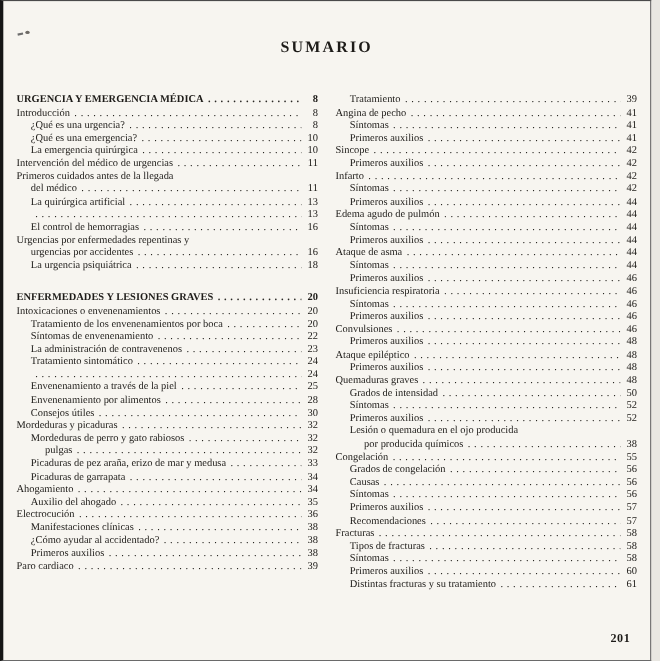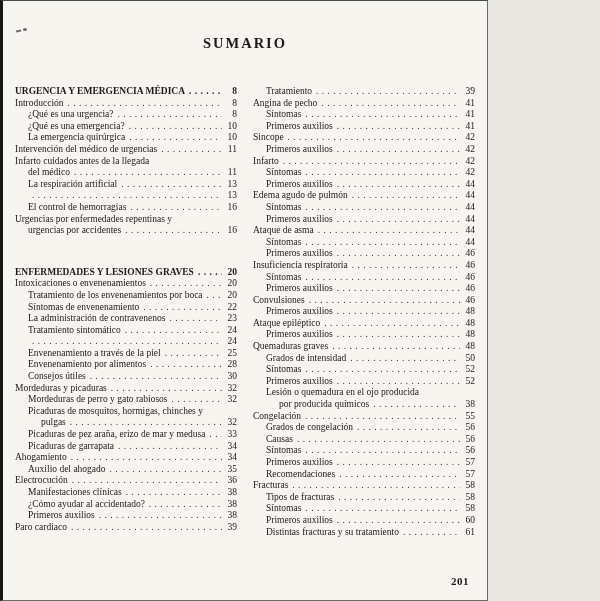--- a/index.html
+++ b/index.html
@@ -1,18 +1,18 @@
 <!DOCTYPE html>
 <html><head>
 <meta charset="utf-8">
 <style>
   html,body{margin:0;padding:0;background:#e9e7e2;}
   .page{
     position:relative;
-    width:488px;height:601px;
+    width:592px;height:601px;
     box-sizing:border-box;
     background:#f7f5f0;
     border-top:1px solid #4a4a4a;
     border-right:1px solid #6a6a6a;
     border-bottom:1px solid #6a6a6a;
     border-left:3px solid #161616;
     font-family:"Liberation Serif","DejaVu Serif",serif;
     color:#1d1b18;
     padding:26px 12px 0 12px;
     overflow:hidden;
@@ -23,21 +23,21 @@
   .title{
     text-align:center;
     font-size:14.5px;
     font-weight:bold;
     letter-spacing:2px;
     margin:8px 0 34px 0;
   }
   .columns{display:flex;gap:16px;}
   .col{flex:1 1 0;min-width:0;font-size:9.5px;line-height:11.6px;}
   .entry{margin:0;}
-  .entry.gap{margin-top:30px;}
+  .entry.gap{margin-top:18px;}
   .entry.bold{font-weight:bold;}
   .line{display:flex;align-items:baseline;}
   .line.ind0{padding-left:0;}
   .line.ind1{padding-left:13px;}
   .line.ind2{padding-left:26px;}
   .t{white-space:nowrap;}
   .dots{
     flex:1 1 auto;min-width:0;overflow:hidden;white-space:nowrap;
     margin:0 3px 0 4px;color:#2a2824;
   }
@@ -96,31 +96,31 @@
         </div>
         <div class="entry">
           <div class="line ind0">
             <span class="t">Intervención del médico de urgencias</span>
             <span class="dots"></span>
             <span class="pg">11</span>
           </div>
         </div>
         <div class="entry">
           <div class="line ind0">
-            <span class="t">Infarto cuidados antes de la llegada</span>
+            <span class="t">Primeros cuidados antes de la llegada</span>
           </div>
           <div class="line ind1">
             <span class="t">del médico</span>
             <span class="dots"></span>
             <span class="pg">11</span>
           </div>
         </div>
         <div class="entry">
           <div class="line ind1">
-            <span class="t">La respiración artificial</span>
+            <span class="t">La quirúrgica artificial</span>
             <span class="dots"></span>
             <span class="pg">13</span>
           </div>
         </div>
         <div class="entry">
           <div class="line ind1">
             <span class="dots"></span>
             <span class="pg">13</span>
           </div>
         </div>
@@ -134,20 +134,27 @@
         <div class="entry">
           <div class="line ind0">
             <span class="t">Urgencias por enfermedades repentinas y</span>
           </div>
           <div class="line ind1">
             <span class="t">urgencias por accidentes</span>
             <span class="dots"></span>
             <span class="pg">16</span>
           </div>
         </div>
+        <div class="entry">
+          <div class="line ind1">
+            <span class="t">La urgencia psiquiátrica</span>
+            <span class="dots"></span>
+            <span class="pg">18</span>
+          </div>
+        </div>
         <div class="entry bold gap">
           <div class="line ind0">
             <span class="t">ENFERMEDADES Y LESIONES GRAVES</span>
             <span class="dots"></span>
             <span class="pg">20</span>
           </div>
         </div>
         <div class="entry">
           <div class="line ind0">
             <span class="t">Intoxicaciones o envenenamientos</span>
@@ -218,23 +225,20 @@
           </div>
         </div>
         <div class="entry">
           <div class="line ind1">
             <span class="t">Mordeduras de perro y gato rabiosos</span>
             <span class="dots"></span>
             <span class="pg">32</span>
           </div>
         </div>
         <div class="entry">
-          <div class="line ind1">
-            <span class="t">Picaduras de mosquitos, hormigas, chinches y</span>
-          </div>
           <div class="line ind2">
             <span class="t">pulgas</span>
             <span class="dots"></span>
             <span class="pg">32</span>
           </div>
         </div>
         <div class="entry">
           <div class="line ind1">
             <span class="t">Picaduras de pez araña, erizo de mar y medusa</span>
             <span class="dots"></span>

